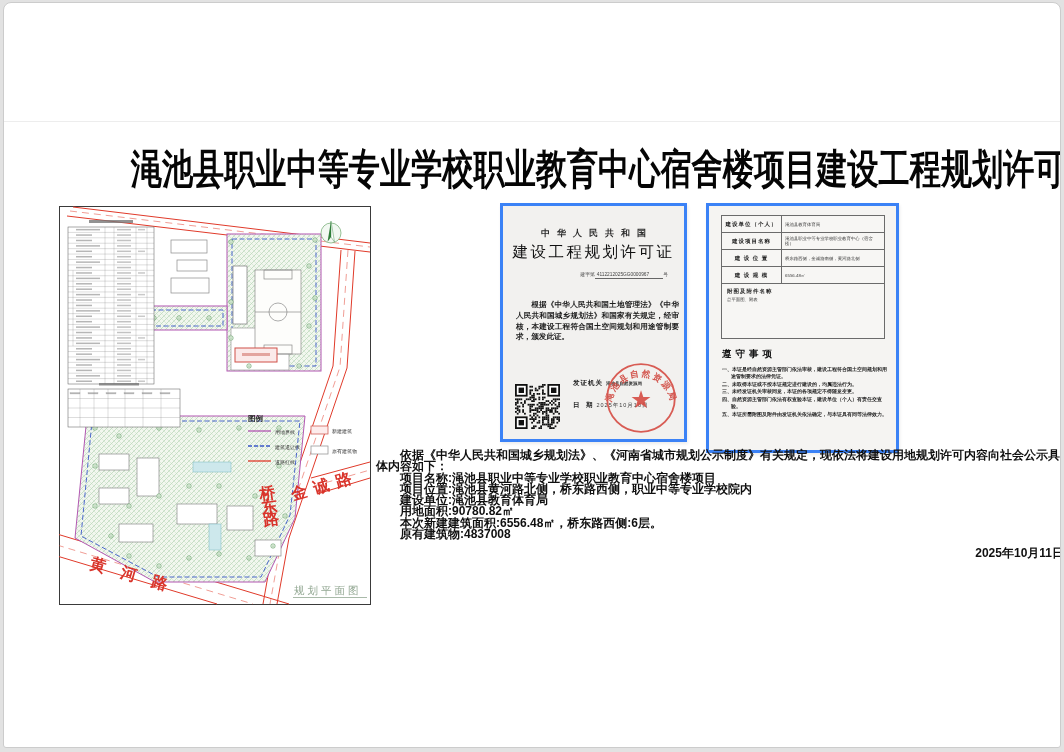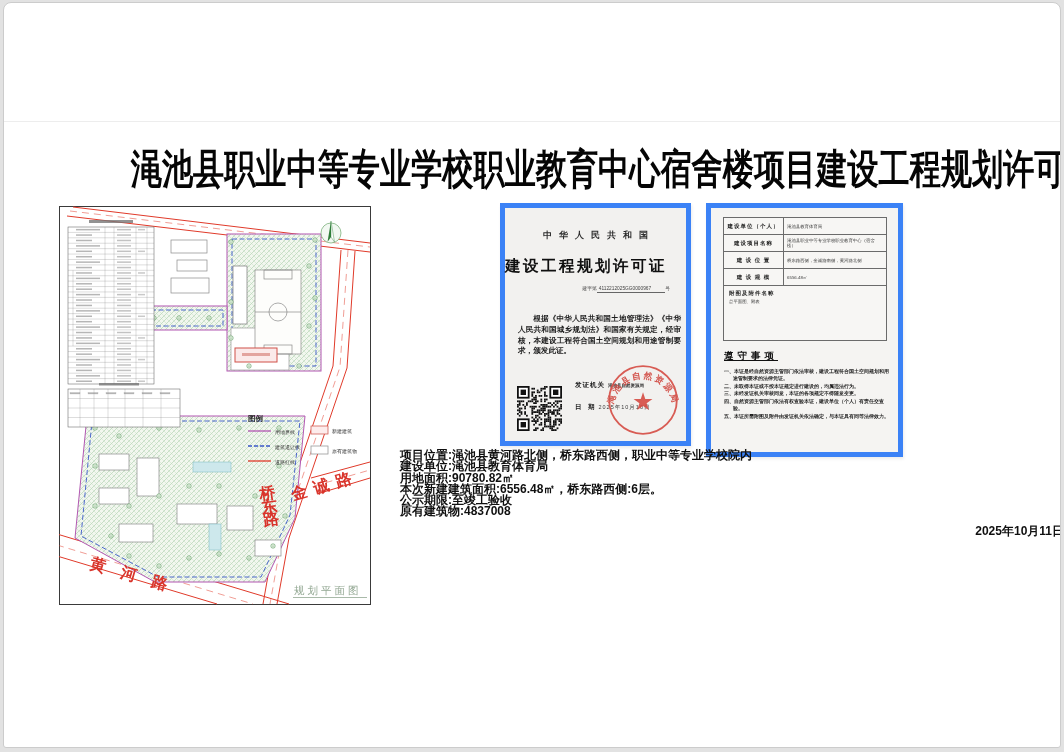--- a/index.html
+++ b/index.html
@@ -15,44 +15,44 @@
   }
   .top-divider{position:absolute;top:118px;left:0;width:100%;height:1px;background:#ededed;}
   .main-title{
     position:absolute;top:139px;left:0;width:100%;text-align:center;
     font-size:41px;font-weight:bold;color:#050505;white-space:nowrap;
     transform:scale(0.76,1);transform-origin:50% 50%;
   }
   
   .plan{position:absolute;left:55px;top:203px;width:312px;height:399px;}
   
-  .cert{position:absolute;background:#f2f1ef;border:5px solid #3b82f6;box-shadow:1px 2px 3px rgba(0,0,0,0.08);}
+  .cert{position:absolute;background:#f2f1ef;border:3px solid #3b82f6;box-shadow:1px 2px 3px rgba(0,0,0,0.08);}
   .cert-mid{left:496px;top:200px;width:181px;height:233px;}
   .cert-back{left:702px;top:200px;width:187px;height:244px;background:#f5f4f2;}
   .country{margin-top:21px;text-align:center;font-size:9px;letter-spacing:7px;padding-left:7px;color:#2c2c2c;font-weight:bold;}
-  .cert-title{margin-top:14px;font-size:15.5px;font-weight:bold;letter-spacing:2.5px;color:#101010;}
+  .cert-title{margin-top:2px;text-align:center;font-size:15.5px;font-weight:normal;letter-spacing:2.5px;color:#101010;}
   .cert-no{margin-top:8px;text-align:right;padding-right:16px;font-size:4.8px;color:#444;}
   .cert-no .num{border-bottom:0.5px solid #666;padding:0 14px 1px 2px;}
   .cert-body{margin:23px 5px 0 13px;font-size:7.6px;line-height:10.8px;text-align:justify;text-indent:2em;color:#1d1d1d;font-weight:bold;}
   .cert-footer{position:absolute;left:12px;right:6px;bottom:8px;height:62px;}
   .qr{position:absolute;left:0;bottom:2px;width:45px;height:45px;}
   .issue-row{position:absolute;left:58px;top:10px;font-size:6.5px;font-weight:bold;color:#222;letter-spacing:1px;white-space:nowrap;}
   .issuer{font-size:4.5px;letter-spacing:0;color:#333;margin-left:3px;}
   .date-row{position:absolute;left:58px;top:32px;font-size:6.5px;font-weight:bold;color:#222;white-space:nowrap;}
   .date-row .dval{font-size:5.5px;font-weight:normal;letter-spacing:1px;color:#3a3a3a;margin-left:4px;}
   .seal{position:absolute;right:-4px;bottom:-8px;width:82px;height:82px;opacity:0.88;}
   
   .bktable{position:absolute;left:12px;top:9px;width:162px;height:122px;border:1px solid #6b6b6b;background:#f7f6f4;}
   .bkrow{display:grid;grid-template-columns:60px 1fr;border-bottom:1px solid #6b6b6b;height:16px;}
   .bklabel{border-right:1px solid #6b6b6b;display:flex;align-items:center;justify-content:center;font-size:5.5px;font-weight:bold;letter-spacing:1px;color:#222;}
   .bkvalue{display:flex;align-items:center;padding:1px 3px;font-size:4.4px;color:#3a3a3a;}
   .bkatt{padding:4px 5px;}
   .bkatt-label{font-size:5.5px;font-weight:bold;letter-spacing:1px;color:#222;}
   .bkatt-value{font-size:4.4px;color:#3a3a3a;margin-top:2px;}
-  .notes-title{position:absolute;left:13px;top:142px;font-size:9.5px;font-weight:bold;letter-spacing:4px;color:#111;text-decoration:underline;}
+  .notes-title{position:absolute;left:13px;top:142px;font-size:9.5px;font-weight:bold;letter-spacing:4px;color:#111;}
   .notes{position:absolute;left:13px;top:160px;right:7px;font-size:5px;line-height:6.8px;color:#1e1e1e;font-weight:bold;}
   .note{padding-left:9px;text-indent:-9px;margin-bottom:1px;}
   
   .notice{position:absolute;left:372px;top:447px;width:688px;font-size:12px;line-height:11.3px;color:#101010;font-weight:bold;}
   .notice p{margin:0;text-indent:2em;}
   .notice-date{text-align:right;margin-top:8px;font-weight:bold;}
 </style>
 </head>
 <body>
 
@@ -628,22 +628,23 @@
         <div class="note">二、未取得本证或不按本证规定进行建设的，均属违法行为。</div>
         <div class="note">三、未经发证机关审核同意，本证的各项规定不得随意变更。</div>
         <div class="note">四、自然资源主管部门依法有权查验本证，建设单位（个人）有责任交查验。</div>
         <div class="note">五、本证所需附图及附件由发证机关依法确定，与本证具有同等法律效力。</div>
       </div>
   </div>
 
   <div class="notice">
     <div>
 
+    <p>依据《中华人民共和国城乡规划法》、《河南省城市规划公示制度》有关规定，现依法将建设用地规划许可内容向社会公示具体内容如下：</p>
+        <p>项目名称:渑池县职业中等专业学校职业教育中心宿舍楼项目</p>
         <p>项目位置:渑池县黄河路北侧，桥东路西侧，职业中等专业学校院内</p>
         <p>建设单位:渑池县教育体育局</p>
         <p>用地面积:90780.82㎡</p>
         <p>本次新建建筑面积:6556.48㎡，桥东路西侧:6层。</p>
-        <p>公示期限:至竣工验收</p>
         <p>原有建筑物:4837008</p>
       </div>
     <div class="notice-date">2025年10月11日</div>
   </div>
 </div>
 
 </body></html>

